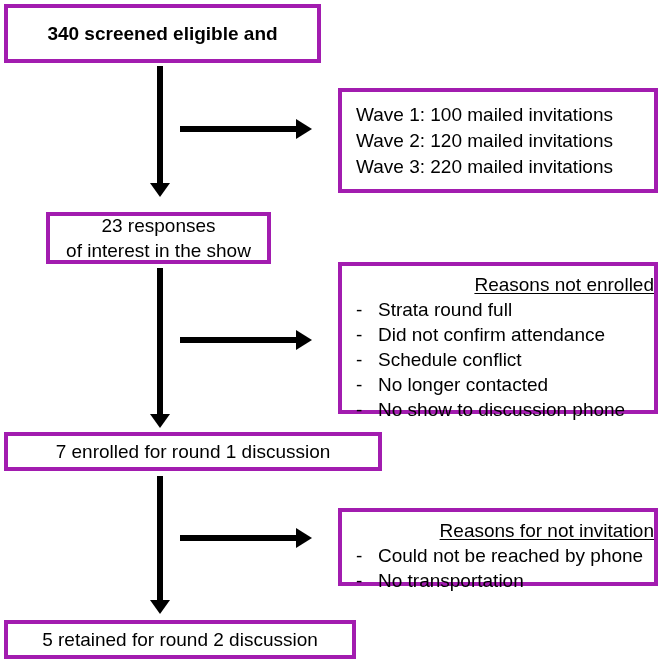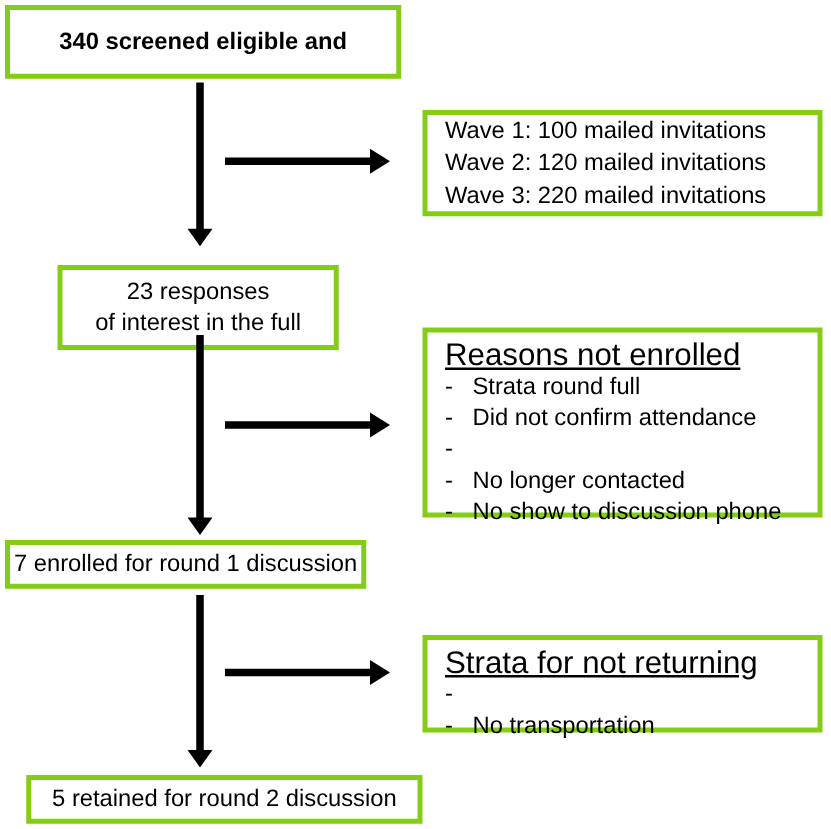--- a/index.html
+++ b/index.html
@@ -14,21 +14,21 @@
   #flowchart {
     position: relative;
     width: 665px;
     height: 663px;
     background: #ffffff;
     overflow: hidden;
   }
   .node {
     position: absolute;
     box-sizing: border-box;
-    border: 4px solid #84cc16;
+    border: 4px solid #a21caf;
     background: #ffffff;
     display: flex;
     flex-direction: column;
     justify-content: center;
   }
   .node.center-text {
     align-items: center;
     text-align: center;
   }
   .node-line {
@@ -37,53 +37,54 @@
     white-space: nowrap;
   }
   .bold .node-line {
     font-weight: bold;
   }
   
   #node-screened {
     left: 4px; top: 4px; width: 317px; height: 59px;
   }
   #node-waves {
-    left: 338px; top: 88px; width: 320px; height: 85px;
+    left: 338px; top: 88px; width: 320px; height: 105px;
     padding-left: 14px;
     justify-content: center;
   }
   #node-waves .node-line { line-height: 26px; }
   #node-responses {
-    left: 46px; top: 212px; width: 225px; height: 68px;
+    left: 46px; top: 212px; width: 225px; height: 52px;
   }
   #node-reasons-not-enrolled {
     left: 338px; top: 262px; width: 320px; height: 152px;
     padding-left: 14px;
     justify-content: flex-start;
     padding-top: 6px;
   }
   #node-enrolled-round1 {
-    left: 4px; top: 432px; width: 289px; height: 39px;
+    left: 4px; top: 432px; width: 378px; height: 39px;
   }
   #node-reasons-not-returning {
     left: 338px; top: 508px; width: 320px; height: 78px;
     padding-left: 14px;
     justify-content: flex-start;
     padding-top: 6px;
   }
   #node-retained-round2 {
-    left: 21px; top: 620px; width: 317px; height: 39px;
+    left: 4px; top: 620px; width: 352px; height: 39px;
   }
   
   .reason-title {
-    font-size: 25px;
+    font-size: 19px;
     line-height: 25px;
     text-decoration: underline;
     text-underline-offset: 2px;
     white-space: nowrap;
+    text-align: right;
   }
   .reason-list {
     list-style: none;
     margin: 0;
     padding: 0;
   }
   .reason-item {
     font-size: 19px;
     line-height: 25px;
     white-space: nowrap;
@@ -153,40 +154,41 @@
   <div class="h-arrow" id="h-arrow-1"></div>
 
   <div class="node" id="node-waves">
     <div class="node-line">Wave 1: 100 mailed invitations</div>
     <div class="node-line">Wave 2: 120 mailed invitations</div>
     <div class="node-line">Wave 3: 220 mailed invitations</div>
   </div>
 
   <div class="node center-text" id="node-responses">
     <div class="node-line">23 responses</div>
-    <div class="node-line">of interest in the full</div>
+    <div class="node-line">of interest in the show</div>
   </div>
 
   <div class="v-arrow" id="v-arrow-2"></div>
 
   <div class="h-arrow" id="h-arrow-2"></div>
 
   <div class="node" id="node-reasons-not-enrolled">
     <div class="reason-title">Reasons not enrolled</div>
     <ul class="reason-list">
       <li class="reason-item">
         <span class="reason-dash">-</span>
         <span>Strata round full</span>
       </li>
       <li class="reason-item">
         <span class="reason-dash">-</span>
         <span>Did not confirm attendance</span>
       </li>
       <li class="reason-item">
         <span class="reason-dash">-</span>
+        <span>Schedule conflict</span>
       </li>
       <li class="reason-item">
         <span class="reason-dash">-</span>
         <span>No longer contacted</span>
       </li>
       <li class="reason-item">
         <span class="reason-dash">-</span>
         <span>No show to discussion phone</span>
       </li>
     </ul>
@@ -194,24 +196,25 @@
 
   <div class="node center-text" id="node-enrolled-round1">
     <div class="node-line">7 enrolled for round 1 discussion</div>
   </div>
 
   <div class="v-arrow" id="v-arrow-3"></div>
 
   <div class="h-arrow" id="h-arrow-3"></div>
 
   <div class="node" id="node-reasons-not-returning">
-    <div class="reason-title">Strata for not returning</div>
+    <div class="reason-title">Reasons for not invitation</div>
     <ul class="reason-list">
       <li class="reason-item">
         <span class="reason-dash">-</span>
+        <span>Could not be reached by phone</span>
       </li>
       <li class="reason-item">
         <span class="reason-dash">-</span>
         <span>No transportation</span>
       </li>
     </ul>
   </div>
 
   <div class="node center-text" id="node-retained-round2">
     <div class="node-line">5 retained for round 2 discussion</div>

